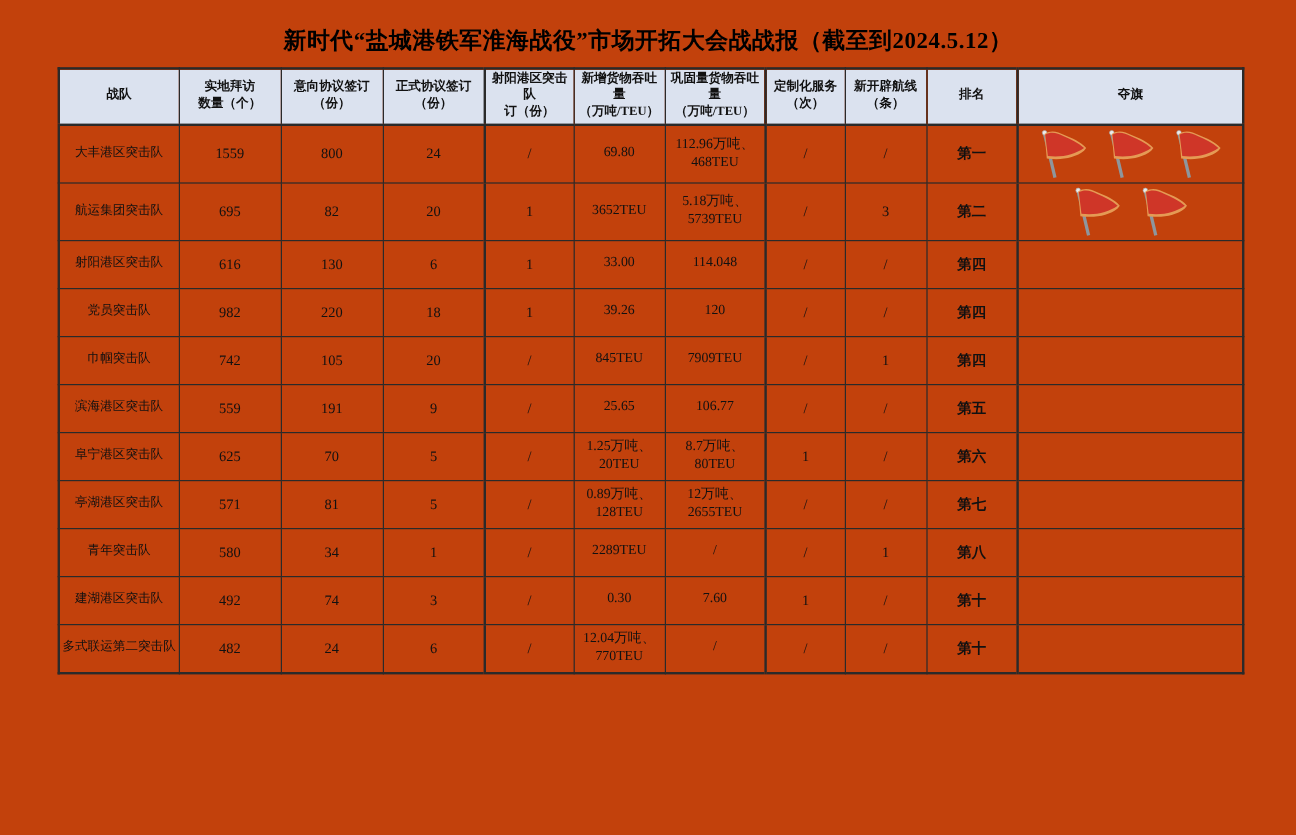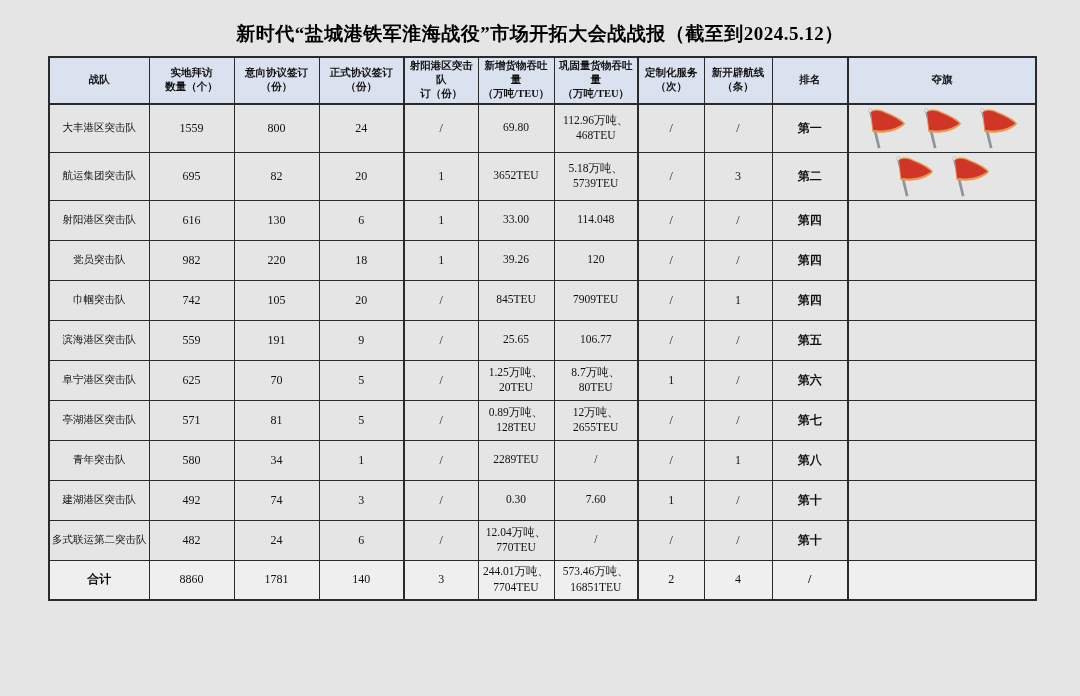--- a/index.html
+++ b/index.html
@@ -2,21 +2,21 @@
 <html style="--header-bg: #dbe2ef; --total-bg: #efefef; --flag-red: #cf3628; --flag-trim: #e59a54; --flag-pole: #8e969d;"><head>
 <meta charset="utf-8">
 <style>
   :root{
     --header-bg:#dbe2ef;
     --total-bg:#efefef;
     --border:#2a2a2a;
   }
   html,body{margin:0;padding:0;background:#ffffff;}
   .page{
-    width:1080px;height:696px;background:#e5e5e5;position:relative;overflow:hidden;
+    width:1080px;height:696px;background:#c2410c;position:relative;overflow:hidden;
     font-family:"Liberation Serif","DejaVu Serif",serif;color:#111;
   }
   .title{
     margin:0;padding-top:21px;padding-bottom:9px;text-align:center;
     font-size:19px;font-weight:bold;letter-spacing:0.5px;color:#000;
     font-family:"Liberation Serif","DejaVu Serif",serif;
   }
   table.report{
     border-collapse:collapse;margin-left:48px;table-layout:fixed;
     border:2px solid var(--border);
@@ -273,30 +273,15 @@
           <td class="sep-left">/</td>
           <td class="wrapnum">12.04万吨、770TEU</td>
           <td class="wrapnum">/</td>
           <td class="sep-left">/</td>
           <td>/</td>
           <td class="rank-cell">第十</td>
           <td class="sep-left flag-cell">
             <div class="flags"></div>
           </td>
         </tr>
-        <tr class="total-row">
-          <td class="team-cell">合计</td>
-          <td>8860</td>
-          <td>1781</td>
-          <td>140</td>
-          <td class="sep-left">3</td>
-          <td class="wrapnum">244.01万吨、7704TEU</td>
-          <td class="wrapnum">573.46万吨、16851TEU</td>
-          <td class="sep-left">2</td>
-          <td>4</td>
-          <td class="rank-cell">/</td>
-          <td class="sep-left flag-cell">
-            <div class="flags"></div>
-          </td>
-        </tr>
       </tbody>
   </table>
 </div>
 
 </body></html>

